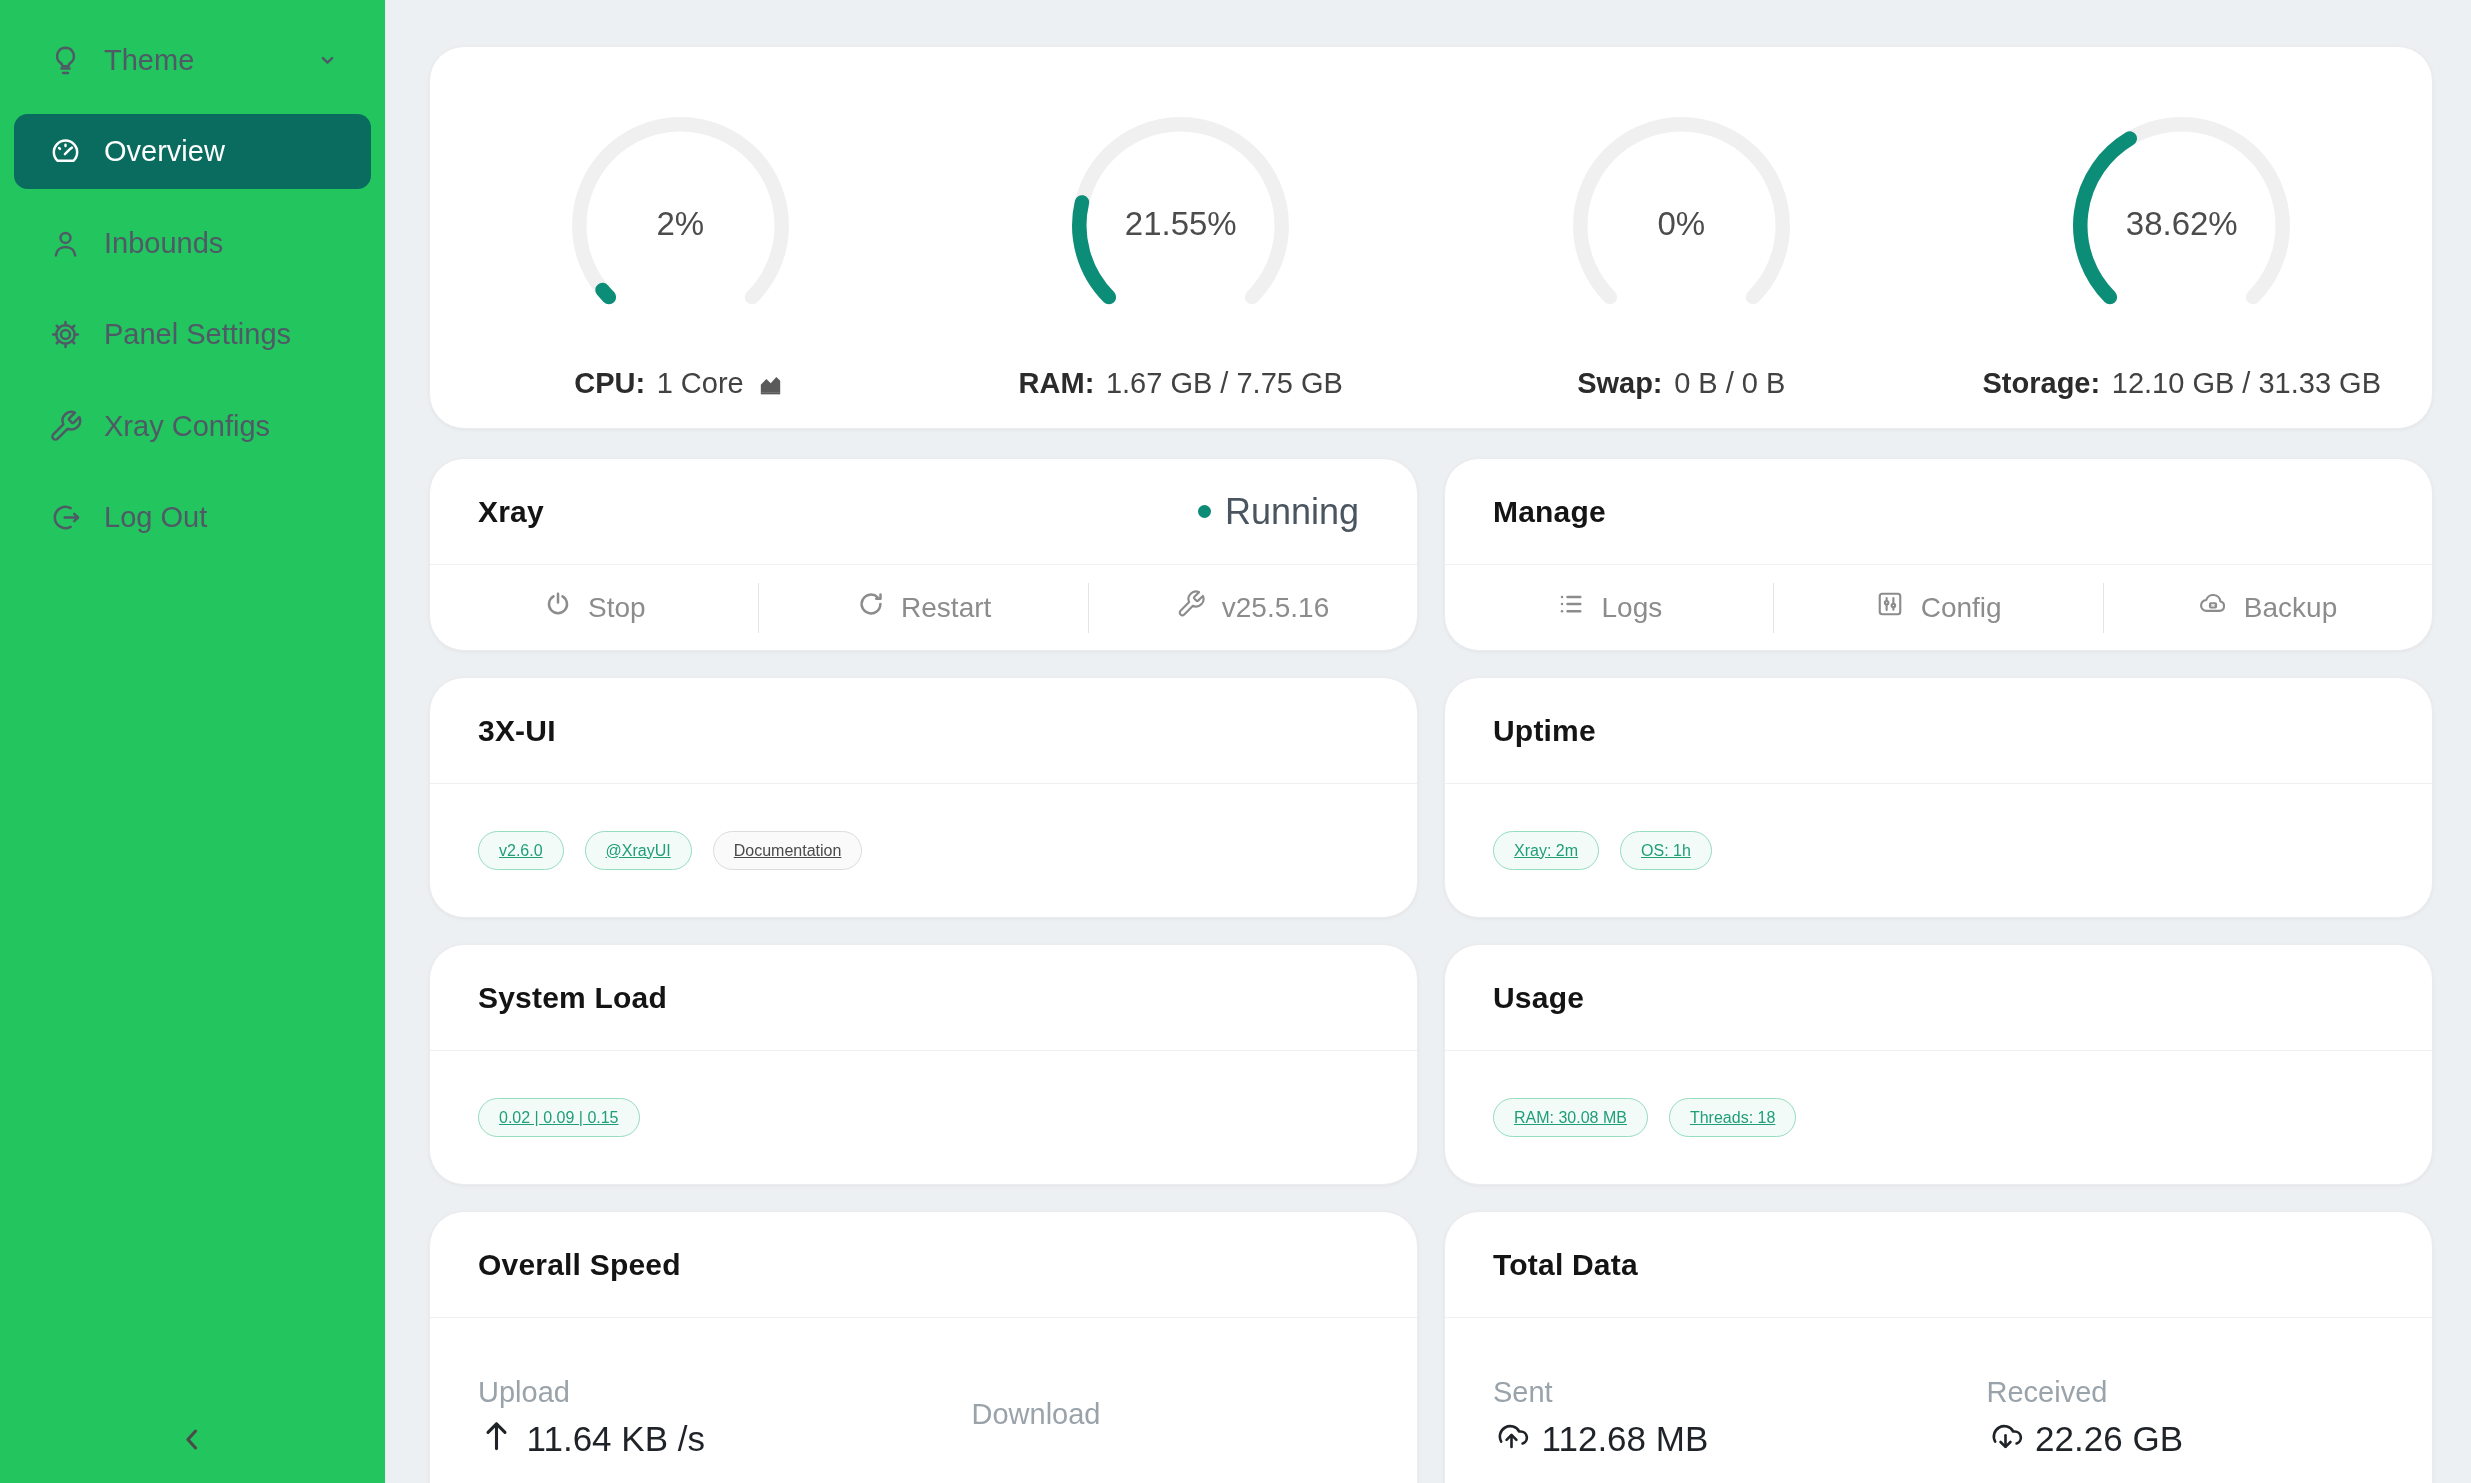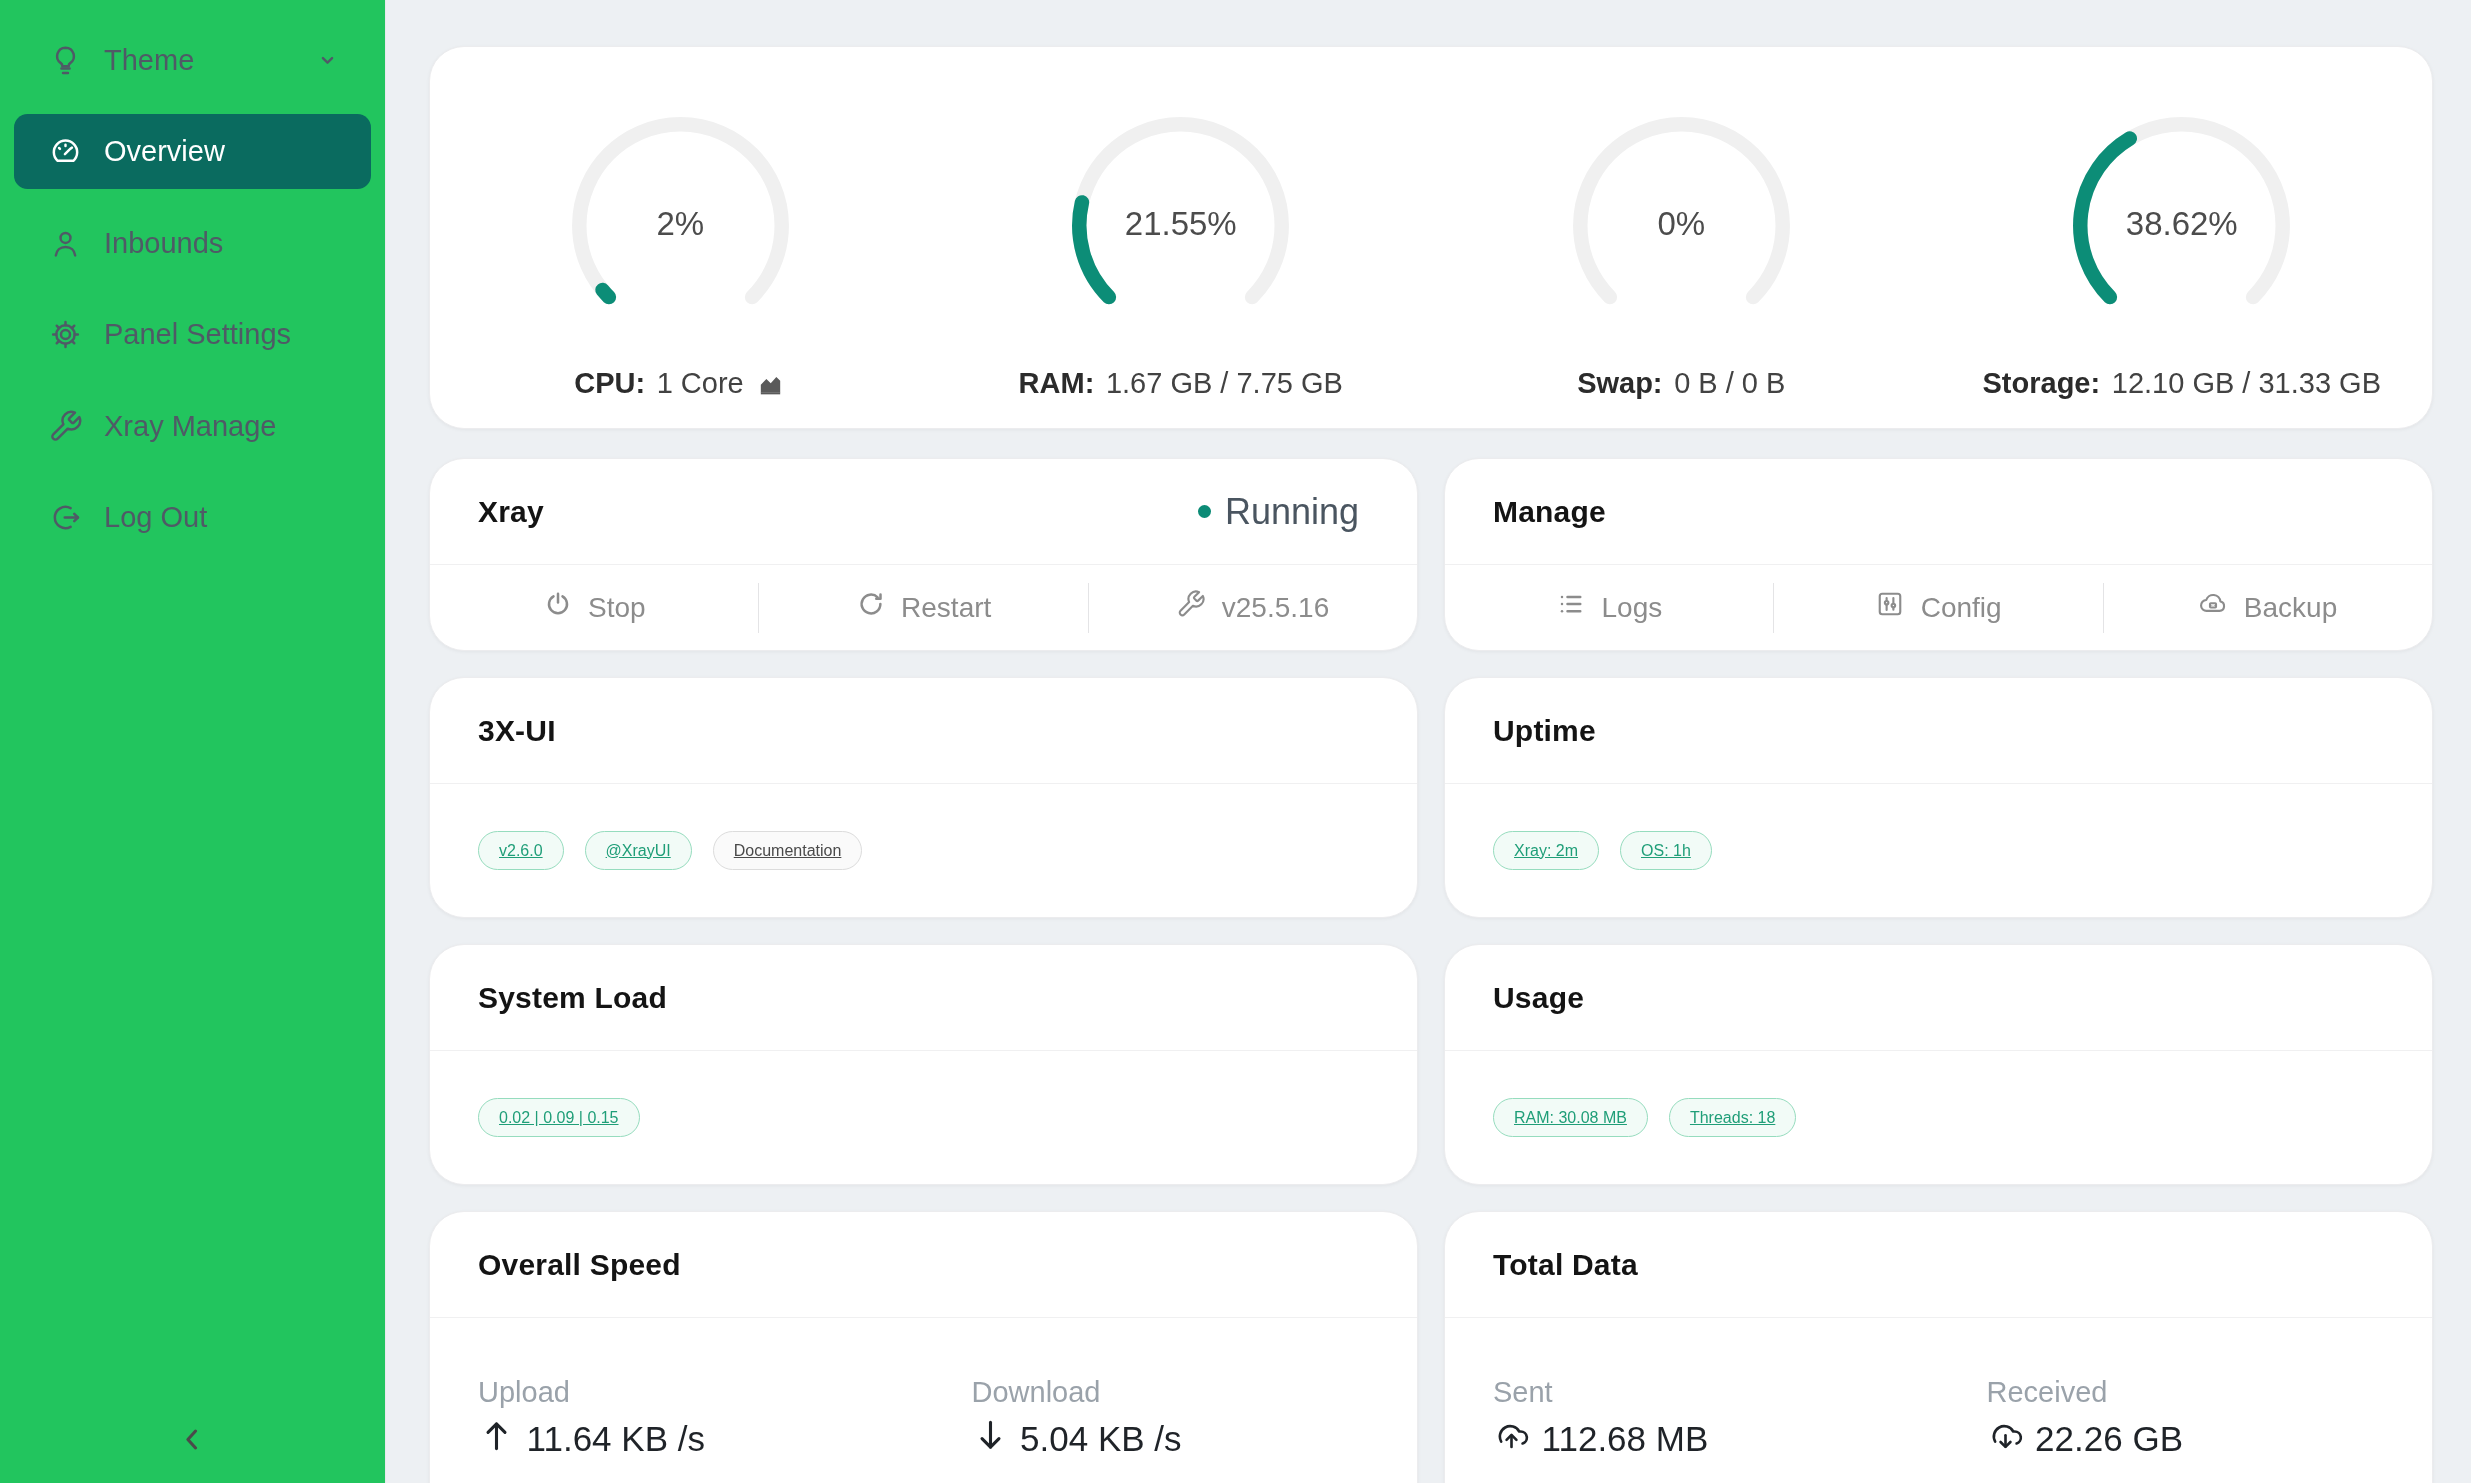--- a/index.html
+++ b/index.html
@@ -153,21 +153,21 @@
     </span>
     <span class="mi-label">Panel Settings</span>
   </div>
 
   <div class="menu-item">
     <span class="mi-icon">
       <svg class="ic" viewBox="0 0 24 24">
           <path d="M14.7 6.3a1 1 0 0 0 0 1.4l1.6 1.6a1 1 0 0 0 1.4 0l3.77-3.77a6 6 0 0 1-7.94 7.94l-6.91 6.91a2.12 2.12 0 0 1-3-3l6.91-6.91a6 6 0 0 1 7.94-7.94l-3.76 3.76z"></path>
         </svg>
     </span>
-    <span class="mi-label">Xray Manage</span>
+    <span class="mi-label">Xray Configs</span>
   </div>
 
   <div class="menu-item">
     <span class="mi-icon">
       <svg class="ic" viewBox="0 0 24 24">
           <path d="M15.5 5.6a7.3 7.3 0 1 0 0 12.8"></path>
           <path d="M11.5 12h9"></path>
           <path d="M18 9.5l2.5 2.5-2.5 2.5"></path>
         </svg>
     </span>
@@ -386,29 +386,20 @@
               <svg class="ic2" viewBox="0 0 24 24" width="33" height="33">
                   <path d="M12 20.5V4.5"></path>
                   <path d="M6.5 10L12 4.5 17.5 10"></path>
                 </svg>
             </span>
             <span>11.64 KB /s</span>
           </div>
         </div>
         <div class="metric">
           <div class="metric-label">Download</div>
-          <div class="metric-value">
-            <span>
-              <svg class="ic2" viewBox="0 0 24 24" width="33" height="33">
-                  <path d="M12 3.5v16"></path>
-                  <path d="M6.5 14l5.5 5.5L17.5 14"></path>
-                </svg>
-            </span>
-            <span>5.04 KB /s</span>
-          </div>
         </div>
       </div>
     </section>
 
     <section class="card panel metrics">
       <div class="panel-header">
         <span class="panel-title">Total Data</span>
       </div>
       <div class="metrics-row">
         <div class="metric">

